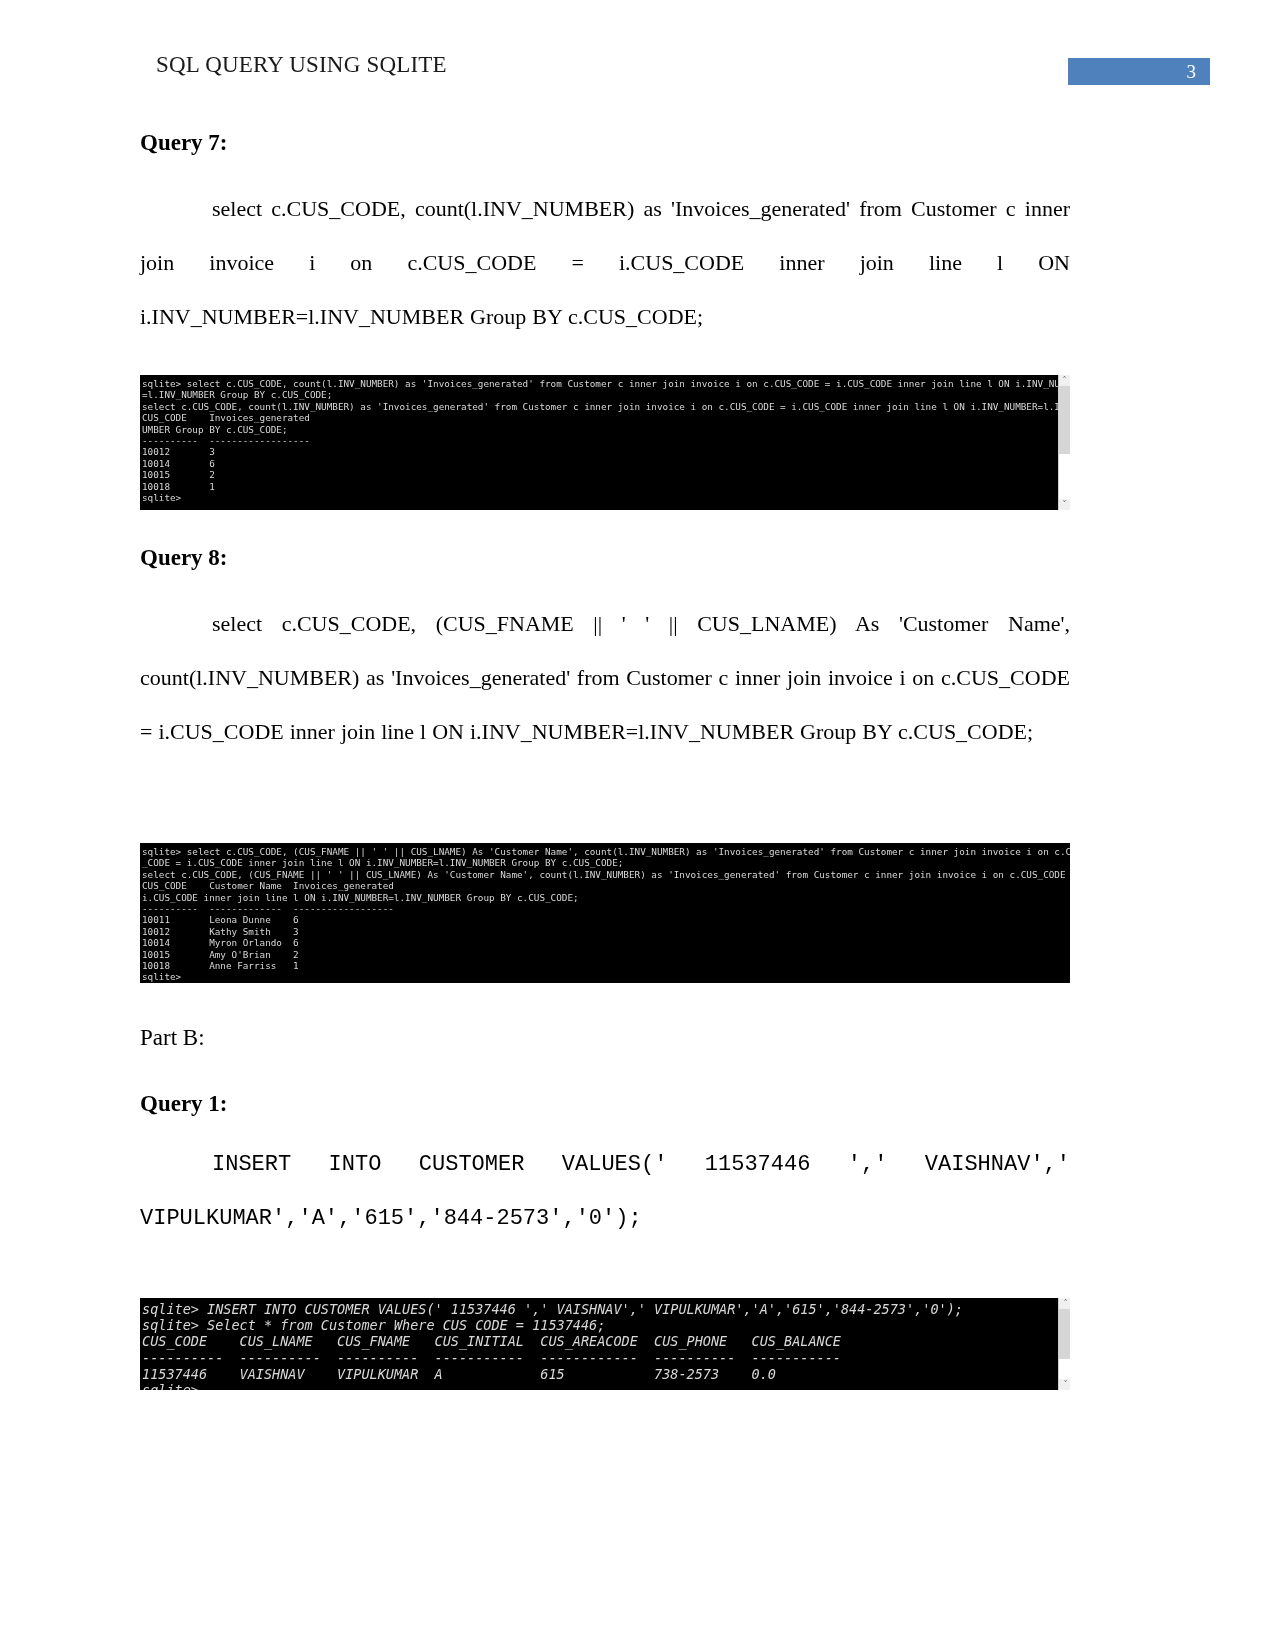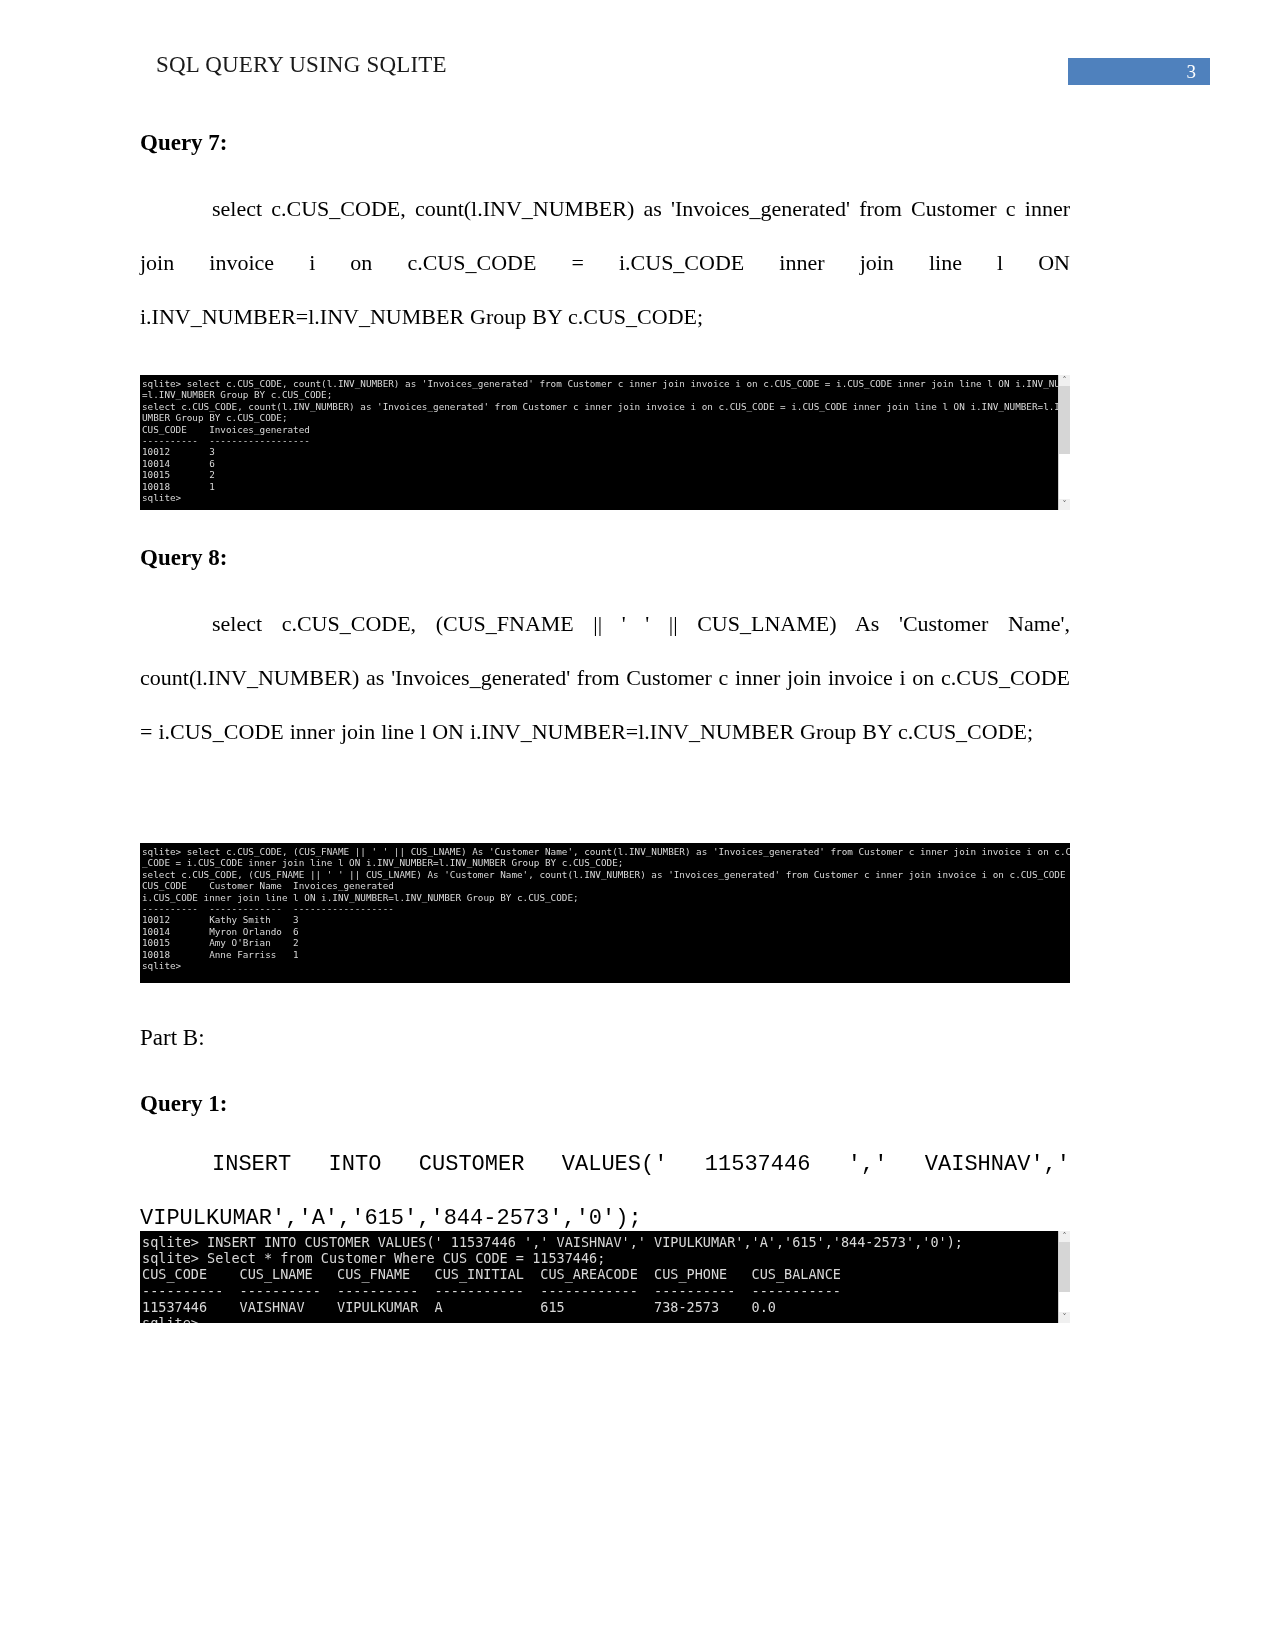--- a/index.html
+++ b/index.html
@@ -161,26 +161,27 @@
     width: 930px;
     height: 140px;
     font-size: 9.3px;
     line-height: 11.4px;
     padding: 3px 0 0 2px;
   }
   
   #terminal-3 {
     position: absolute;
     left: 0px;
-    top: 1101px;
+    top: 1168px;
     width: 930px;
     height: 92px;
     font-size: 13.5px;
     line-height: 16.2px;
     padding: 3px 0 0 2px;
+    font-style: italic;
   }
 
   .blk-q7-head { position: absolute; left: 0; top: 0; }
   .blk-q7-body { position: absolute; left: 0; top: 52px; width: 930px; }
   .blk-q8-head { position: absolute; left: 0; top: 415px; }
   .blk-q8-body { position: absolute; left: 0; top: 467px; width: 930px; }
   .blk-partb   { position: absolute; left: 0; top: 895px; }
   .blk-q1-head { position: absolute; left: 0; top: 961px; }
   .blk-q1-body { position: absolute; left: 0; top: 1008px; width: 930px; font-family: Liberation Mono, monospace; }
 </style>
@@ -198,22 +199,22 @@
 
   <div class="content">
 
     <div class="q-heading blk-q7-head">Query 7:</div>
     <p class="q-body blk-q7-body">select c.CUS_CODE, count(l.INV_NUMBER) as 'Invoices_generated' from Customer c inner join invoice i on c.CUS_CODE = i.CUS_CODE inner join line l ON i.INV_NUMBER=l.INV_NUMBER Group BY c.CUS_CODE;</p>
 
     <div class="terminal" id="terminal-1">
       <div class="tline">sqlite&gt; select c.CUS_CODE, count(l.INV_NUMBER) as 'Invoices_generated' from Customer c inner join invoice i on c.CUS_CODE = i.CUS_CODE inner join line l ON i.INV_NUMBER</div>
       <div class="tline">=l.INV_NUMBER Group BY c.CUS_CODE;</div>
       <div class="tline">select c.CUS_CODE, count(l.INV_NUMBER) as 'Invoices_generated' from Customer c inner join invoice i on c.CUS_CODE = i.CUS_CODE inner join line l ON i.INV_NUMBER=l.INV_N</div>
+      <div class="tline">CUS_CODE    Invoices_generated</div>
       <div class="tline">UMBER Group BY c.CUS_CODE;</div>
-      <div class="tline">CUS_CODE    Invoices_generated</div>
       <div class="tline">----------  ------------------</div>
       <div class="tline">10012       3</div>
       <div class="tline">10014       6</div>
       <div class="tline">10015       2</div>
       <div class="tline">10018       1</div>
       <div class="tline">sqlite&gt;</div>
       <div class="term-scrollbar">
         <div class="thumb-up">˄</div>
         <div class="track">
           <div class="bar" style="top:0; height:60%;"></div>
@@ -225,20 +226,21 @@
     <div class="q-heading blk-q8-head">Query 8:</div>
     <p class="q-body blk-q8-body">select c.CUS_CODE, (CUS_FNAME || ' ' || CUS_LNAME) As 'Customer Name', count(l.INV_NUMBER) as 'Invoices_generated' from Customer c inner join invoice i on c.CUS_CODE = i.CUS_CODE inner join line l ON i.INV_NUMBER=l.INV_NUMBER Group BY c.CUS_CODE;</p>
 
     <div class="terminal" id="terminal-2">
       <div class="tline">sqlite&gt; select c.CUS_CODE, (CUS_FNAME || ' ' || CUS_LNAME) As 'Customer Name', count(l.INV_NUMBER) as 'Invoices_generated' from Customer c inner join invoice i on c.CUS</div>
       <div class="tline">_CODE = i.CUS_CODE inner join line l ON i.INV_NUMBER=l.INV_NUMBER Group BY c.CUS_CODE;</div>
       <div class="tline">select c.CUS_CODE, (CUS_FNAME || ' ' || CUS_LNAME) As 'Customer Name', count(l.INV_NUMBER) as 'Invoices_generated' from Customer c inner join invoice i on c.CUS_CODE =</div>
       <div class="tline">CUS_CODE    Customer Name  Invoices_generated</div>
       <div class="tline">i.CUS_CODE inner join line l ON i.INV_NUMBER=l.INV_NUMBER Group BY c.CUS_CODE;</div>
       <div class="tline">----------  -------------  ------------------</div>
+      <div class="tline">10011       Leona Dunne    6</div>
       <div class="tline">10012       Kathy Smith    3</div>
       <div class="tline">10014       Myron Orlando  6</div>
       <div class="tline">10015       Amy O'Brian    2</div>
       <div class="tline">10018       Anne Farriss   1</div>
       <div class="tline">sqlite&gt;</div>
     </div>
 
     <div class="part-heading blk-partb">Part B:</div>
 
     <div class="q-heading blk-q1-head">Query 1:</div>

